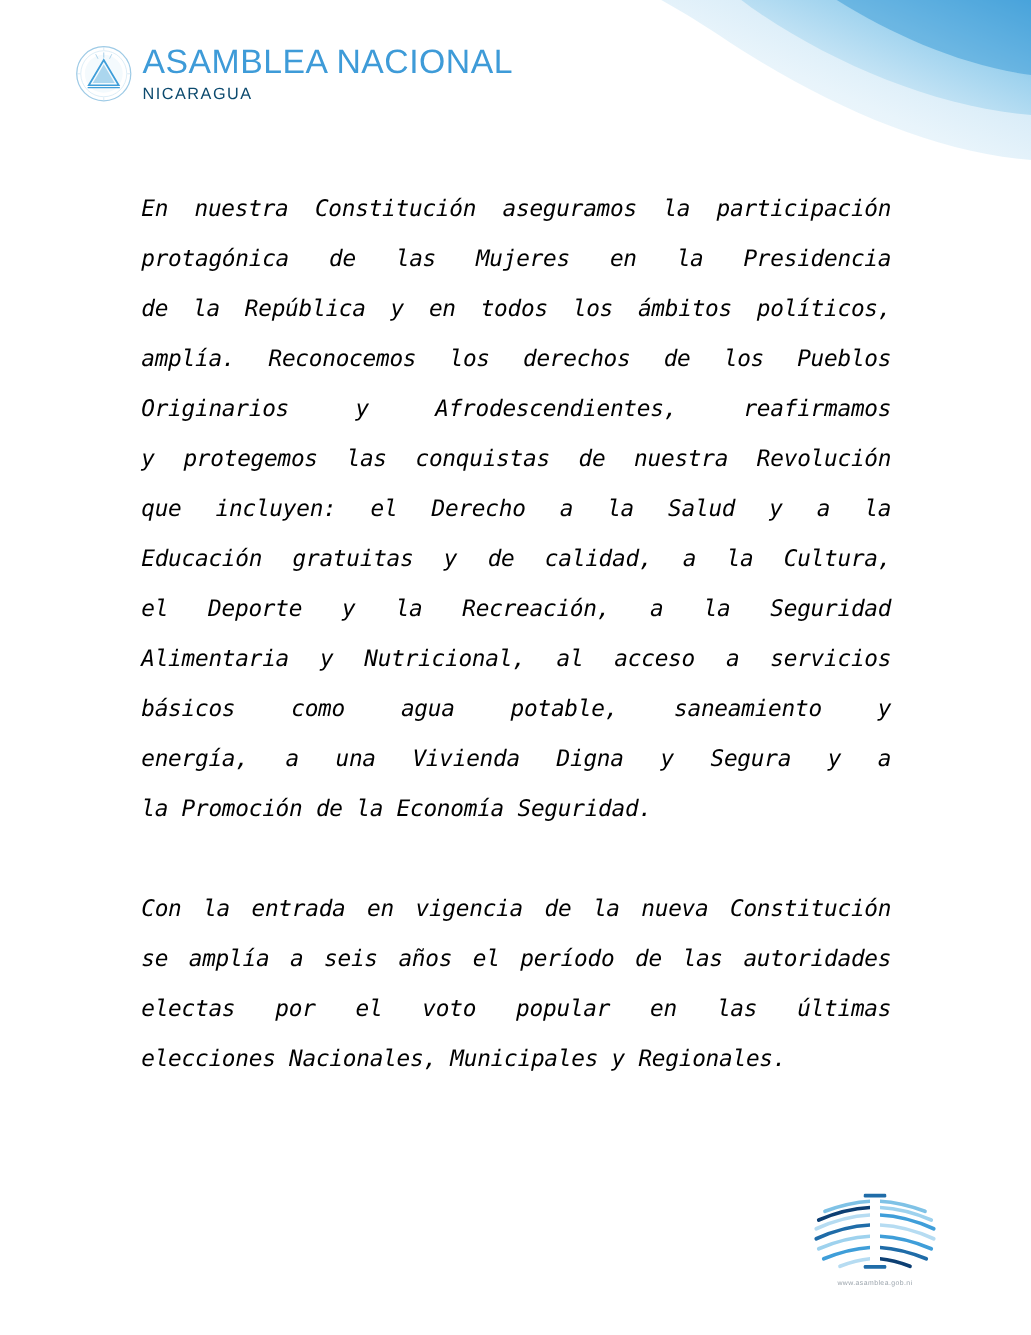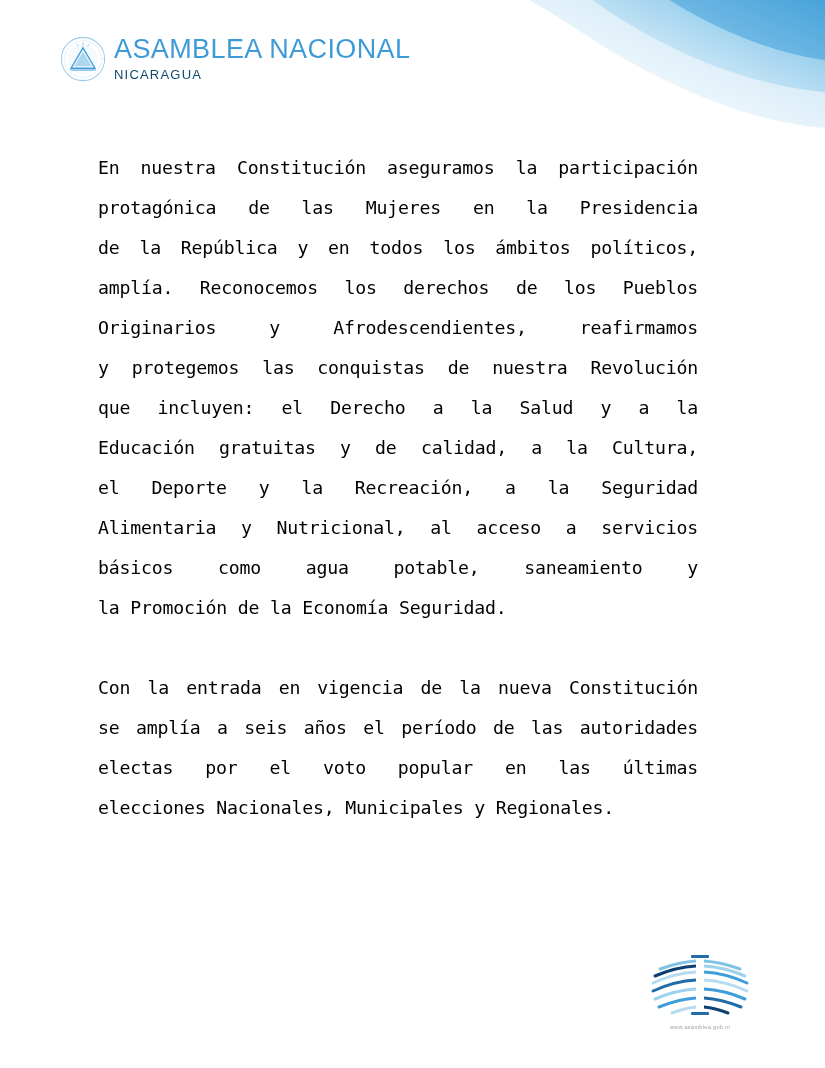--- a/index.html
+++ b/index.html
@@ -67,23 +67,24 @@
     letter-spacing: 1.2px;
     color: #0c4a6e;
     margin-top: 5px;
     line-height: 1;
     white-space: nowrap;
   }
 
   
   .body-copy {
     position: absolute;
-    left: 98px;
+    left: 113px;
     top: 148px;
     width: 600px;
+    font-style: italic;
   }
 
   .para {
     font-family: "DejaVu Sans Mono", "Liberation Mono", monospace;
     font-size: 18.2px;
     line-height: 40px;
     color: #000000;
     text-align: justify;
     text-justify: inter-word;
     margin: 0;
@@ -199,20 +200,21 @@
       <span class="line">protagónica de las Mujeres en la Presidencia</span>
       <span class="line">de la República y en todos los ámbitos políticos,</span>
       <span class="line">amplía. Reconocemos los derechos de los Pueblos</span>
       <span class="line">Originarios y Afrodescendientes, reafirmamos</span>
       <span class="line">y protegemos las conquistas de nuestra Revolución</span>
       <span class="line">que incluyen: el Derecho a la Salud y a la</span>
       <span class="line">Educación gratuitas y de calidad, a la Cultura,</span>
       <span class="line">el Deporte y la Recreación, a la Seguridad</span>
       <span class="line">Alimentaria y Nutricional, al acceso a servicios</span>
       <span class="line">básicos como agua potable, saneamiento y</span>
+      <span class="line">energía, a una Vivienda Digna y Segura y a</span>
       <span class="line last">la Promoción de la Economía Seguridad.</span>
     </p>
 
     <p class="para">
       <span class="line">Con la entrada en vigencia de la nueva Constitución</span>
       <span class="line">se amplía a seis años el período de las autoridades</span>
       <span class="line">electas por el voto popular en las últimas</span>
       <span class="line last">elecciones Nacionales, Municipales y Regionales.</span>
     </p>
 

